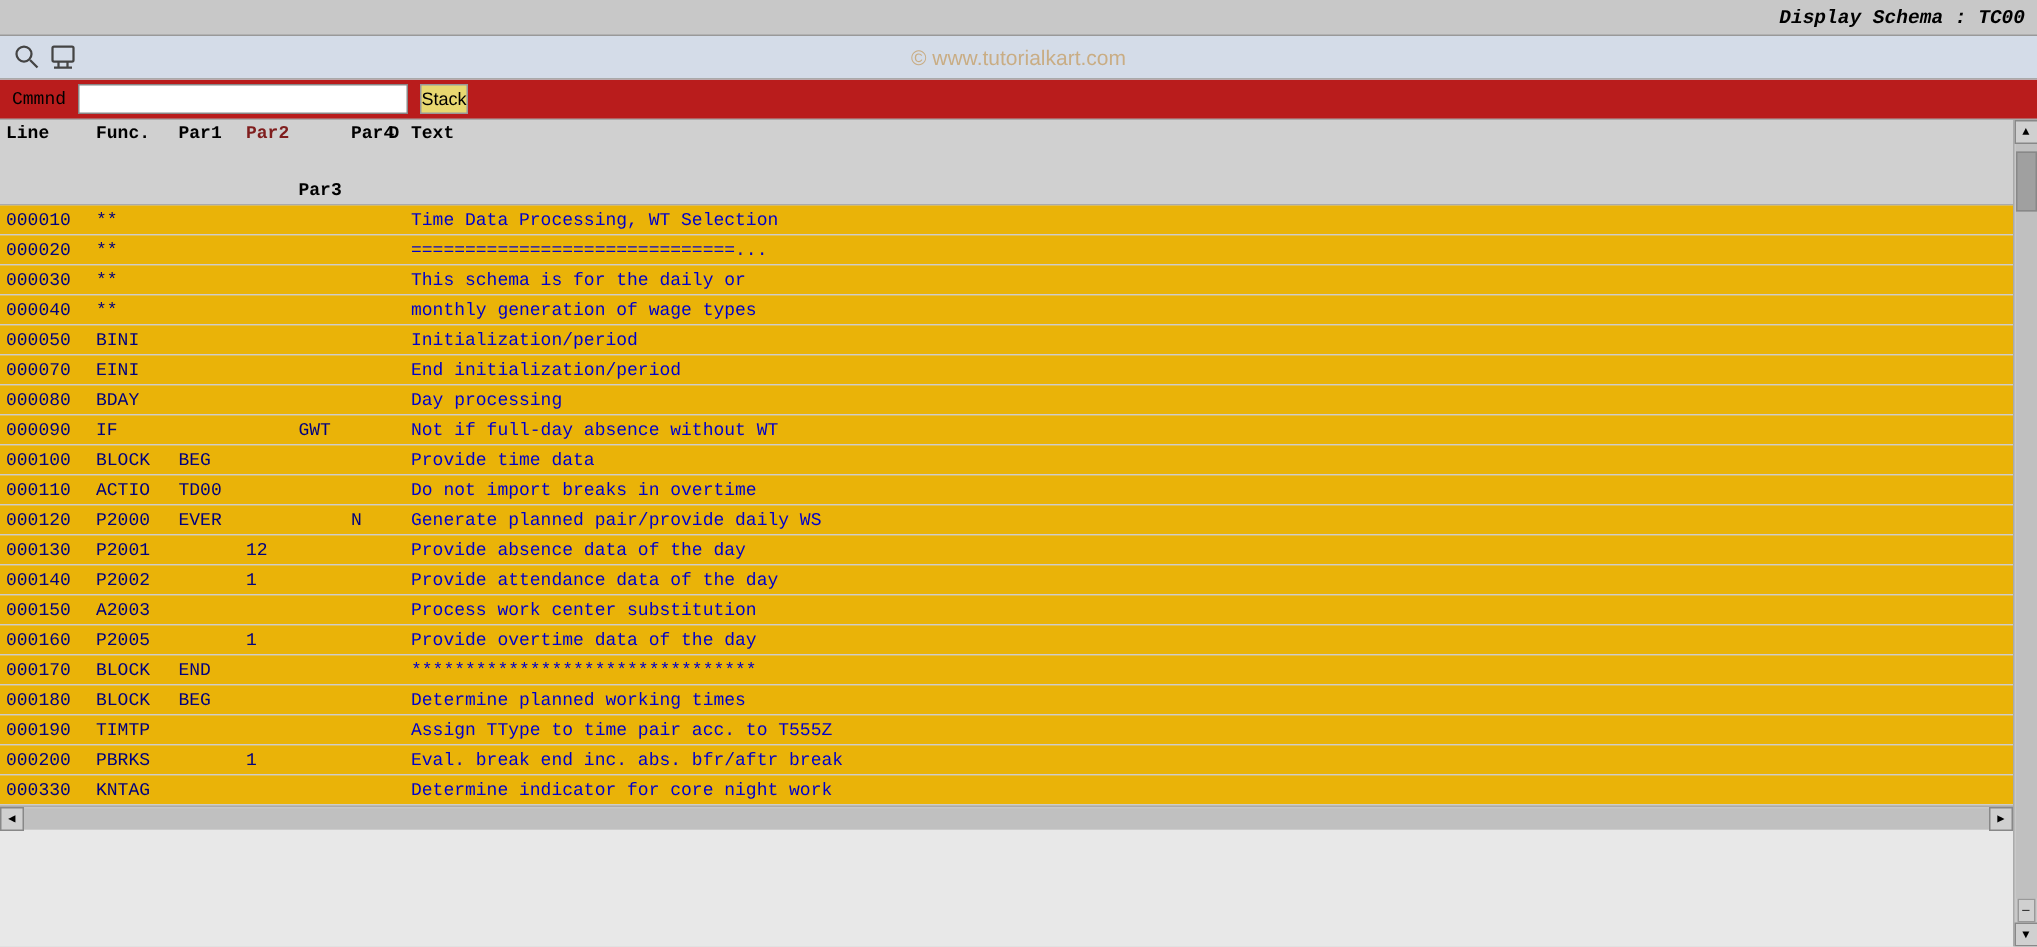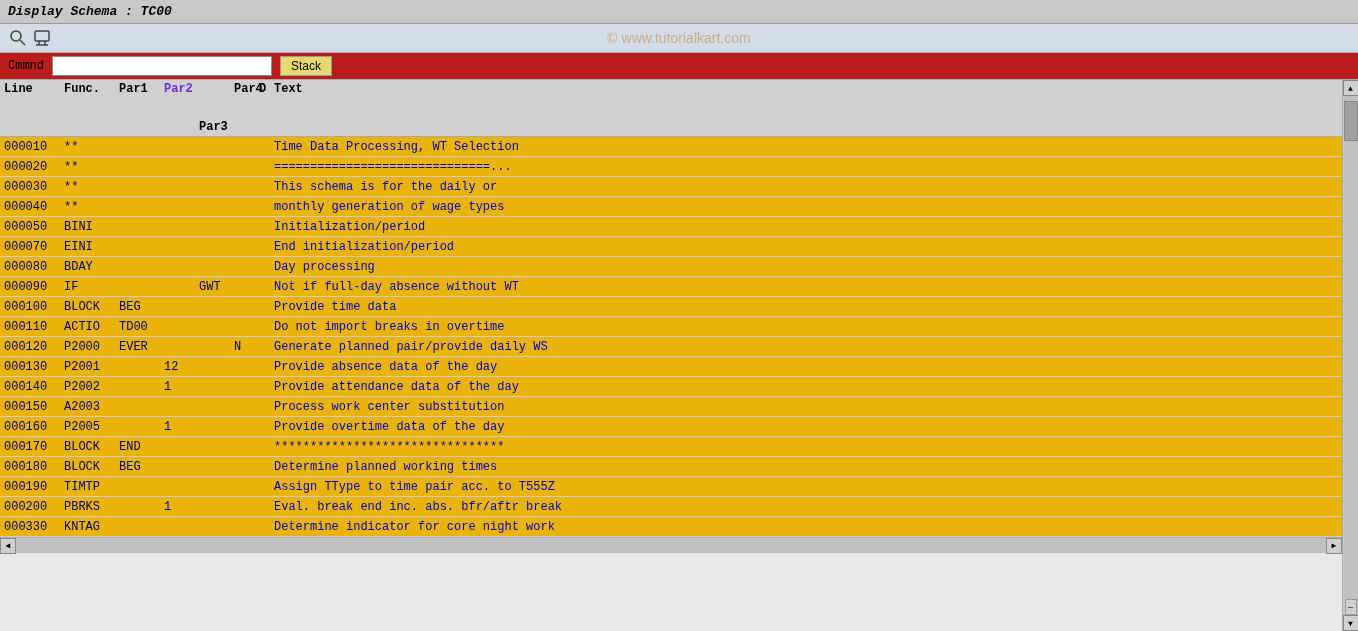--- a/index.html
+++ b/index.html
@@ -12,20 +12,21 @@
       overflow: hidden;
     }
     .title-bar {
       background: #c8c8c8;
       border-bottom: 1px solid #999;
       padding: 4px 8px;
       font-weight: bold;
       font-style: italic;
       font-size: 13px;
       color: #000;
+      text-align: right;
     }
     .toolbar {
       background: #d4dce8;
       padding: 4px 8px;
       display: flex;
       align-items: center;
       border-bottom: 1px solid #aaa;
       position: relative;
     }
     .toolbar-icons {
@@ -66,21 +67,21 @@
       width: 220px;
       height: 20px;
       border: 1px solid #888;
       background: white;
       font-size: 12px;
       padding: 1px 3px;
     }
     .stack-button {
       background: #e8d870;
       border: 1px solid #999;
-      padding: 2px 10px;
+      padding: 2px 0;
       font-size: 12px;
       cursor: pointer;
       font-family: Arial, sans-serif;
     }
     .main-area {
       display: flex;
       height: calc(631px - 80px);
       background: #e8e8e8;
     }
     .content {
@@ -142,21 +143,21 @@
     .col-func { width: 55px; color: #000080; font-size: 12px; }
     .col-par1 { width: 45px; color: #000080; font-size: 12px; }
     .col-par2 { width: 35px; color: #000080; font-size: 12px; }
     .col-par3 { width: 35px; color: #000080; font-size: 12px; }
     .col-par4 { width: 25px; color: #000080; font-size: 12px; }
     .col-d    { width: 15px; color: #000080; font-size: 12px; }
     .col-text { flex: 1; color: #0000cc; font-size: 12px; }
     .header-line { width: 60px; font-weight: bold; color: #000; }
     .header-func { width: 55px; font-weight: bold; color: #000; }
     .header-par1 { width: 45px; font-weight: bold; color: #000; }
-    .header-par2 { width: 35px; font-weight: bold; color: #6d28d9; }
+    .header-par2 { width: 35px; font-weight: bold; color: #7f1d1d; }
     .header-par3 { width: 35px; font-weight: bold; color: #000; margin-top: 38px; }
     .header-par4 { width: 25px; font-weight: bold; color: #000; }
     .header-d    { width: 15px; font-weight: bold; color: #000; }
     .header-text { flex: 1; font-weight: bold; color: #000; }
     .bottom-scrollbar {
       height: 16px;
       background: #c8c8c8;
       border-top: 1px solid #aaa;
       display: flex;
       align-items: center;

